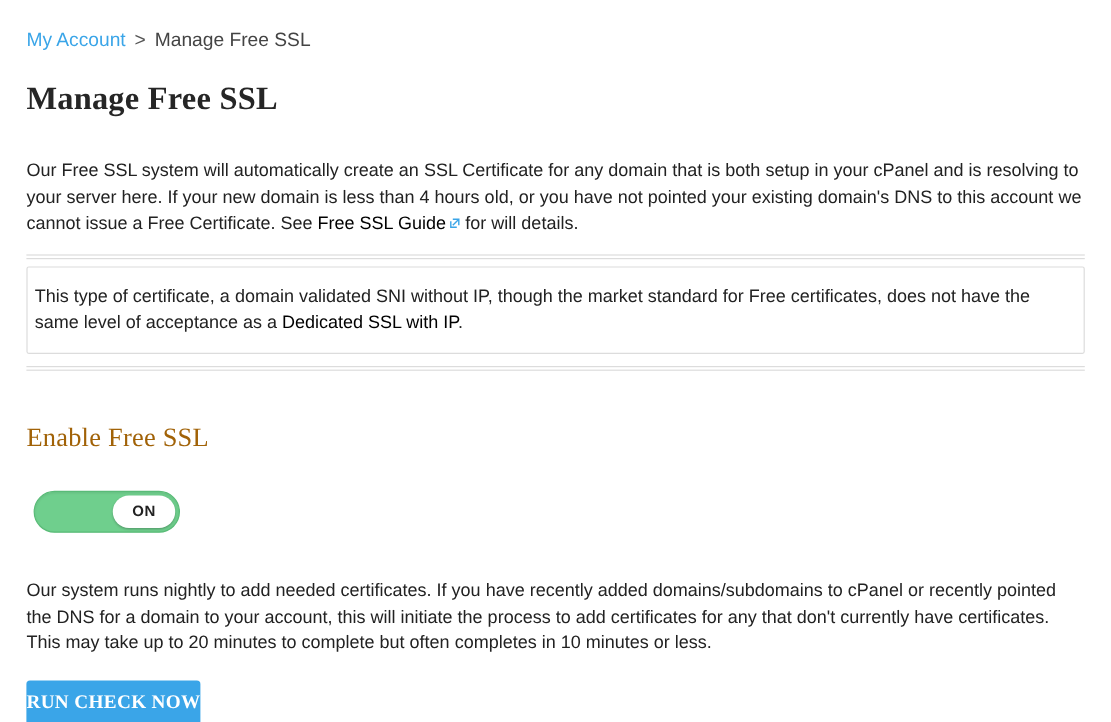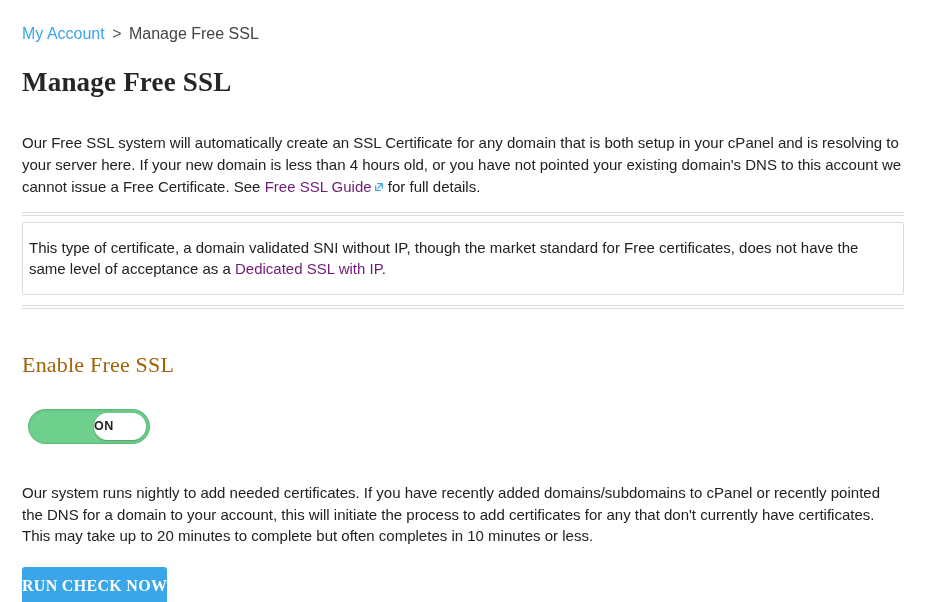--- a/index.html
+++ b/index.html
@@ -33,21 +33,21 @@
     font-size: 22px;
     color: #a16207;
     margin-bottom: 28px;
     letter-spacing: 0.2px;
   }
   p.body-text {
     font-size: 15px;
     color: #222;
     margin-bottom: 14px;
   }
-  a.link { color: #701a75; text-decoration: none; }
+  a.link { color: #000000; text-decoration: none; }
   .ext-icon {
     display: inline-block;
     width: 10px; height: 10px;
     vertical-align: baseline;
     margin-left: 2px;
     position: relative;
     top: 0px;
   }
   .ext-icon svg { width: 10px; height: 10px; display: block; }
   .divider-soft {
@@ -77,21 +77,21 @@
     margin-bottom: 38px;
     margin-left: 6px;
   }
   .toggle-knob {
     position: absolute;
     right: 3px; top: 3px;
     width: 52px; height: 27px;
     background: #fff;
     border-radius: 14px;
     box-shadow: 0 1px 2px rgba(0,0,0,0.25);
-    display: flex; align-items: center; 
+    display: flex; align-items: center; justify-content: center;
     font-size: 12.5px; font-weight: 700; letter-spacing: 0.5px;
     color: #222;
   }
   .btn-primary {
     display: inline-block;
     background: #3aa5e8;
     color: #fff;
     border: none;
     border-radius: 3px;
     font-size: 16px;
@@ -120,21 +120,21 @@
 <h1 class="page-title">Manage Free SSL</h1>
 
 
 <p class="body-text">
   <span>Our Free SSL system will automatically create an SSL Certificate for any domain that is both setup in your cPanel and is resolving to your server here. If your new domain is less than 4 hours old, or you have not pointed your existing domain's DNS to this account we cannot issue a Free Certificate. See </span>
   <a href="#" class="link">
     <span>Free SSL Guide</span><span class="ext-icon"><svg viewBox="0 0 12 12">
           <path d="M4 2h6v6M10 2L4 8M2 4v6h6" fill="none" stroke="#3aa5e8" stroke-width="1.4"></path>
         </svg></span>
   </a>
-  <span> for full details.</span>
+  <span> for will details.</span>
 </p>
 
 <div class="divider-soft"></div>
 
 
 <div class="notice-box">
   <span>This type of certificate, a domain validated SNI without IP, though the market standard for Free certificates, does not have the same level of acceptance as a </span>
   <a href="#" class="link">Dedicated SSL with IP</a><span>.</span>
 </div>
 

